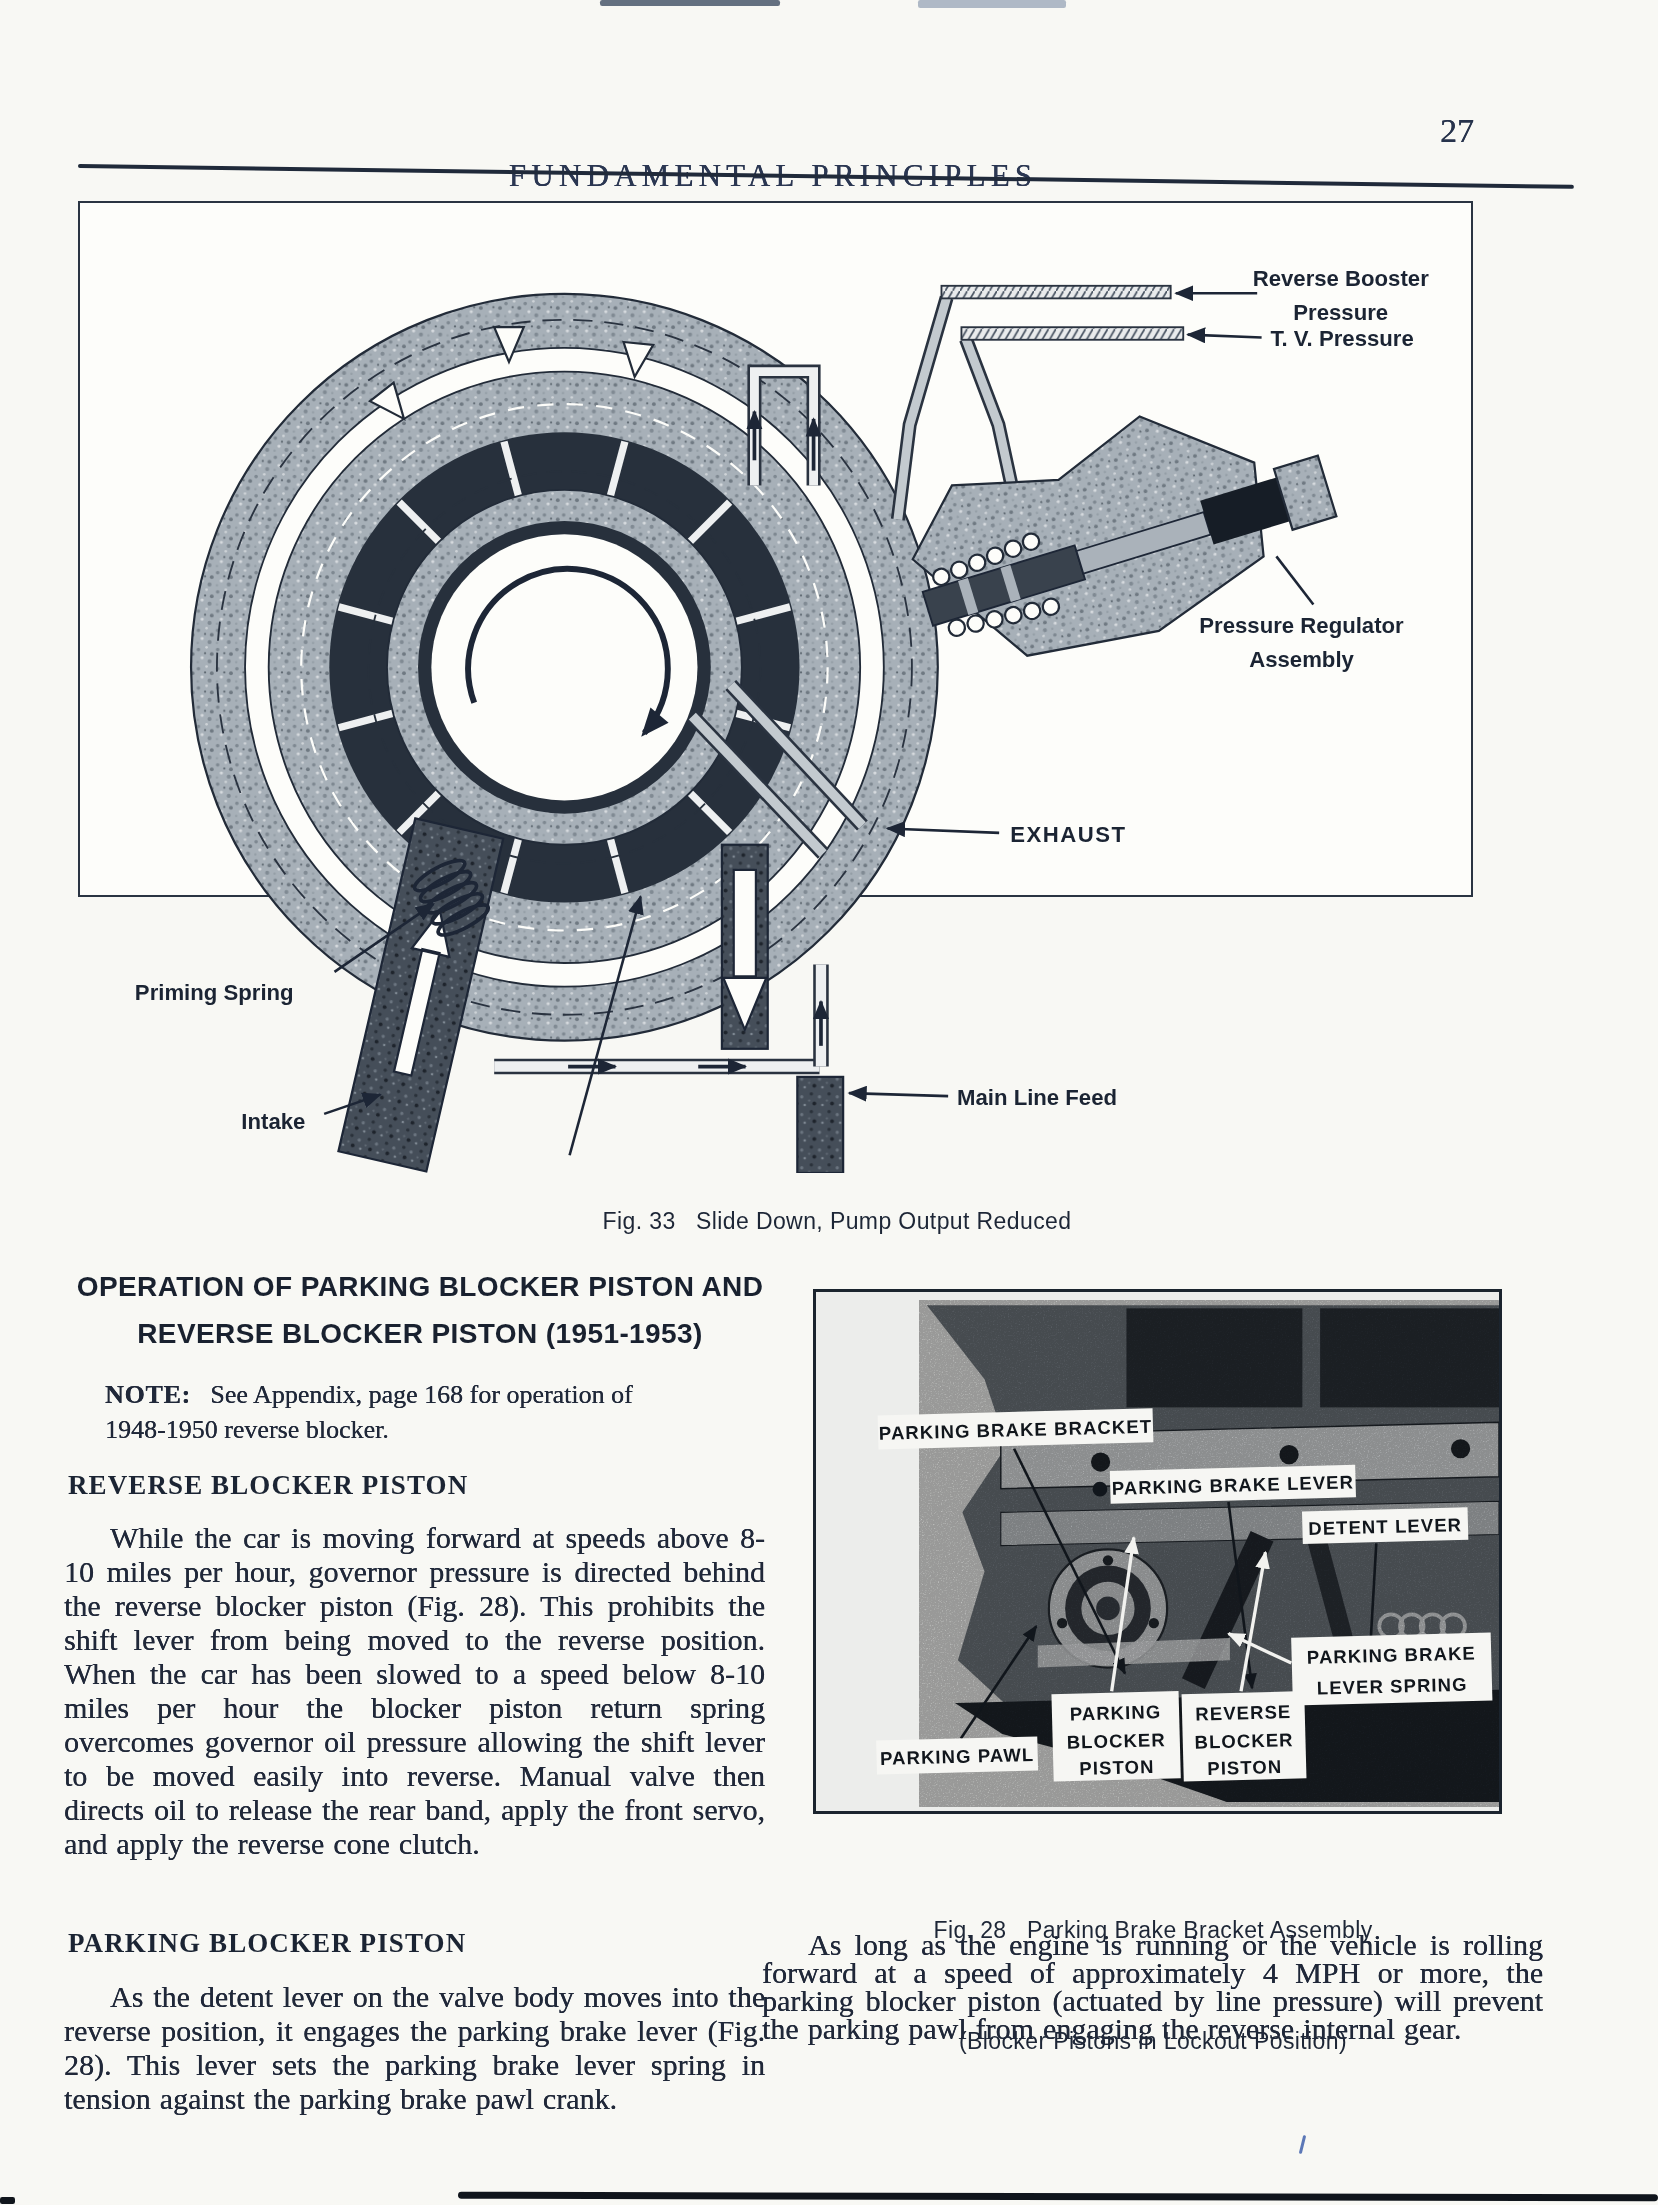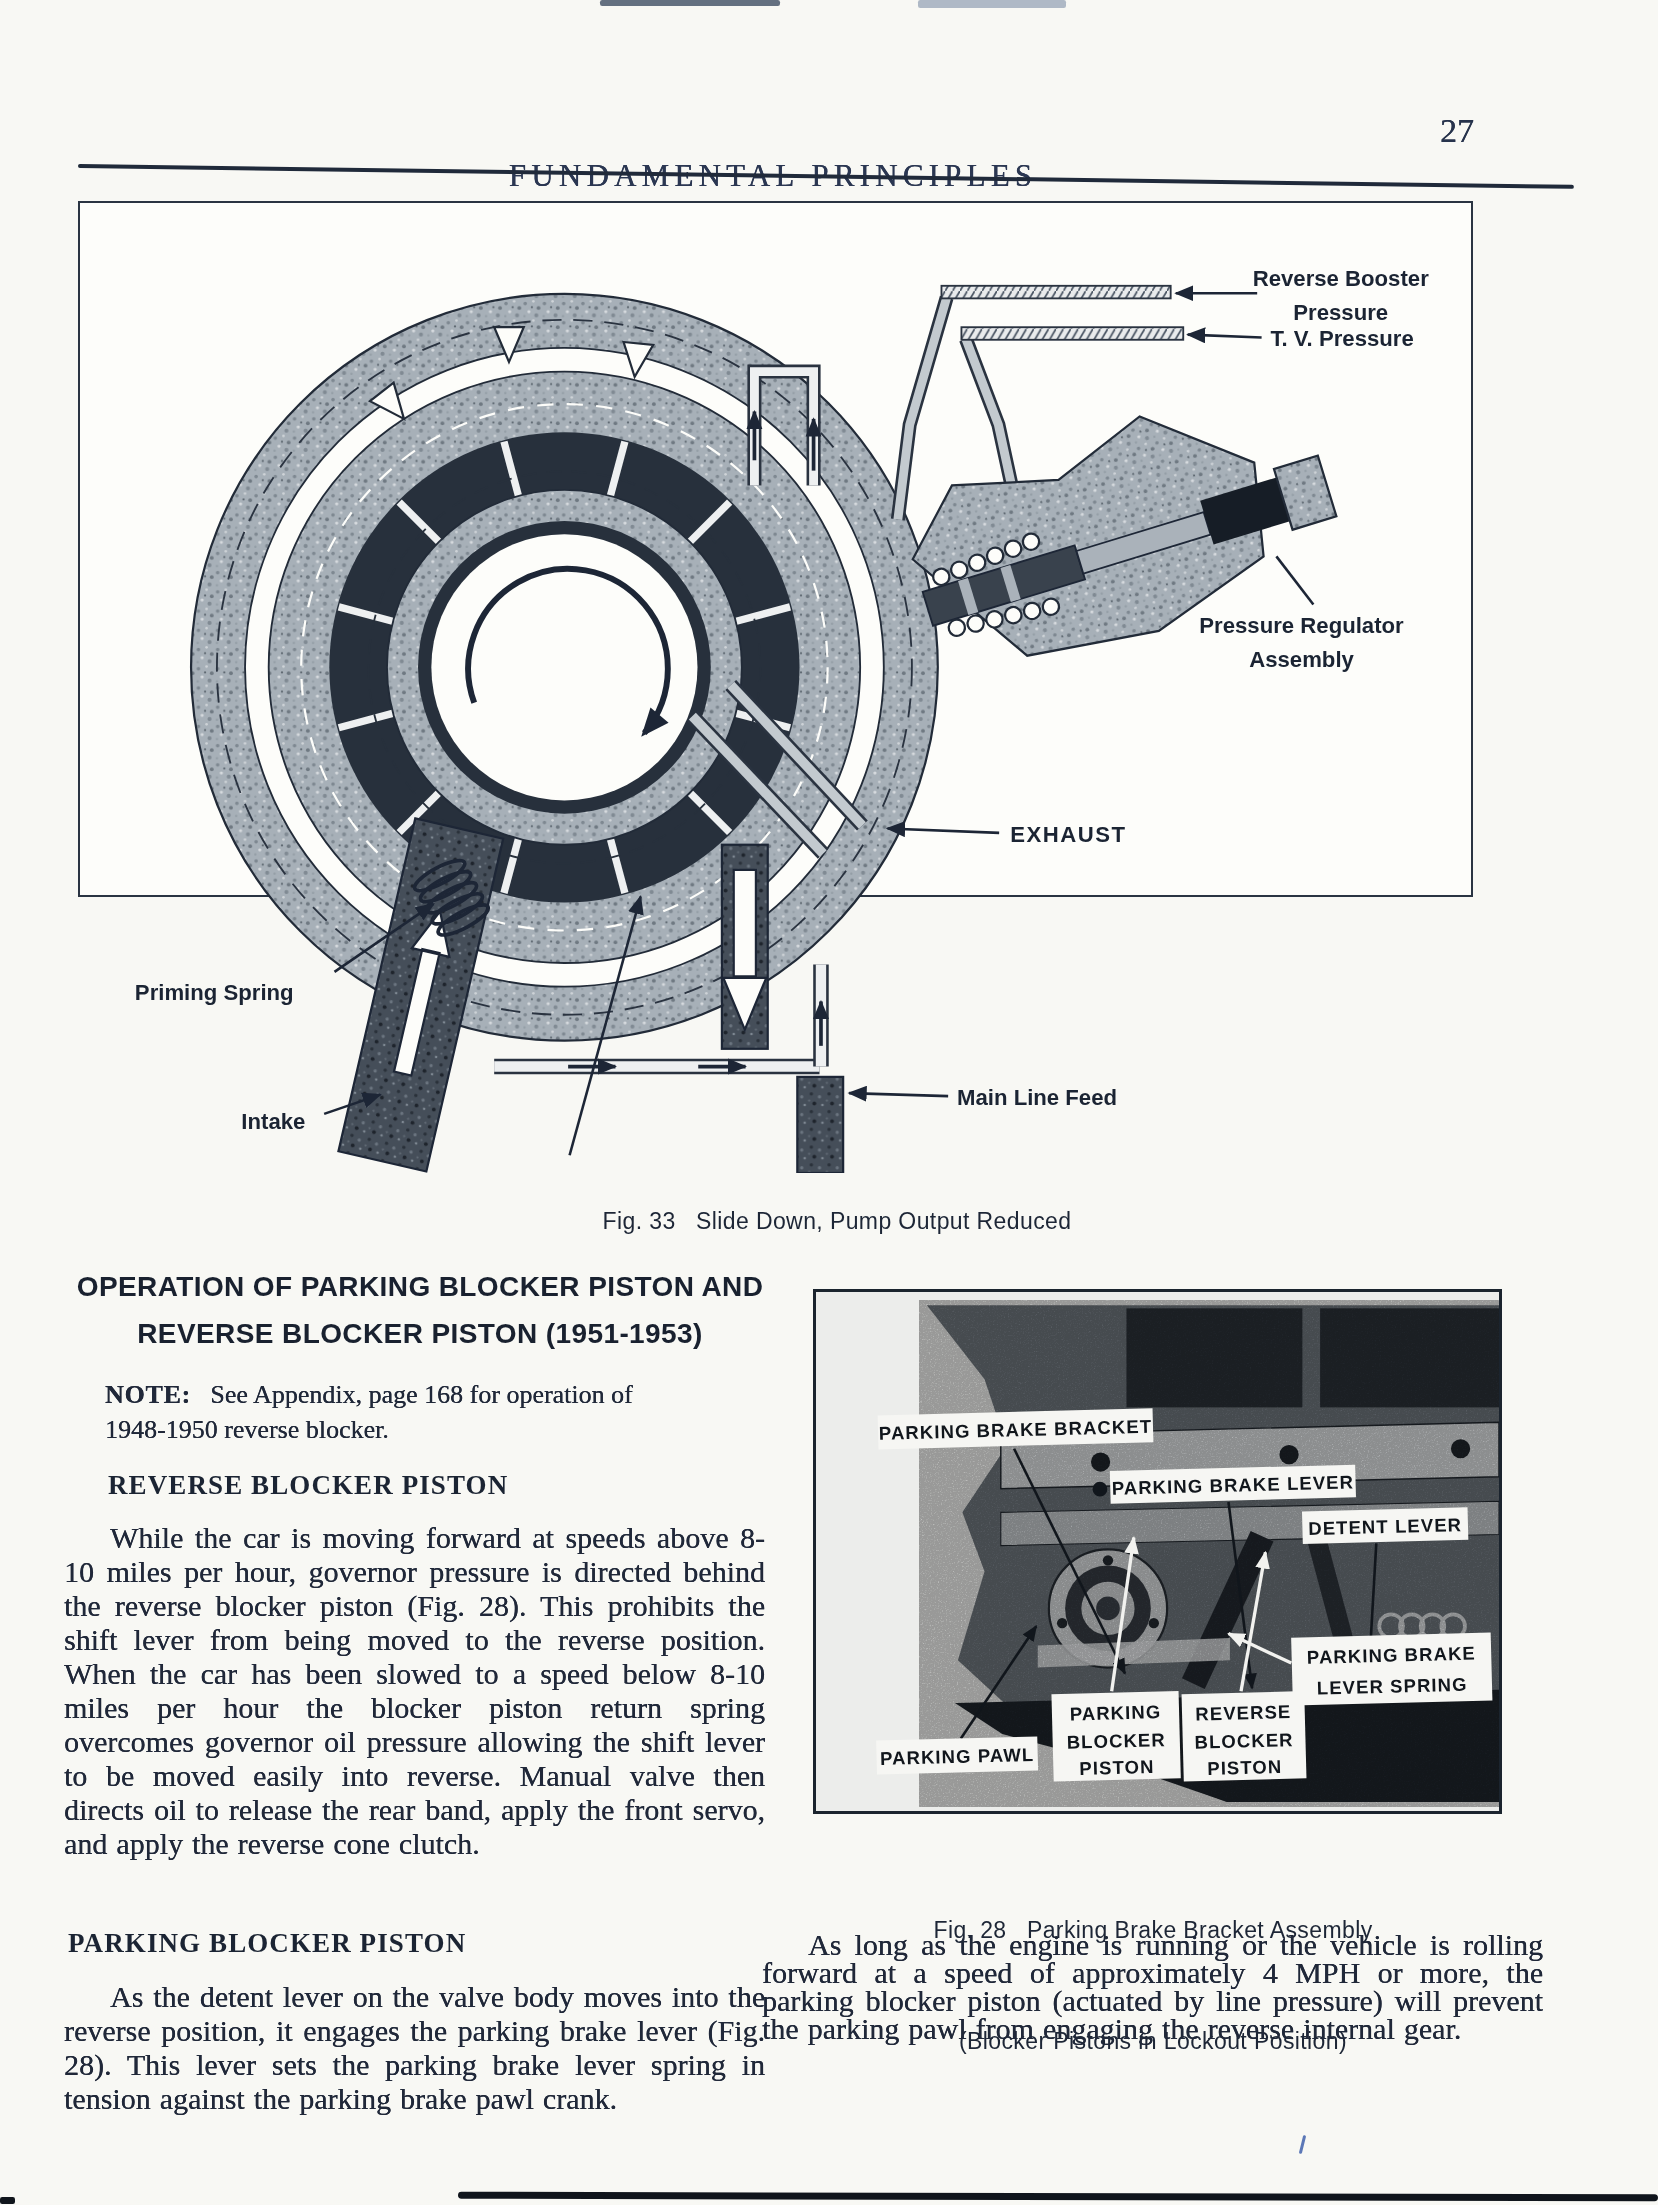--- a/index.html
+++ b/index.html
@@ -53,21 +53,21 @@
   .sub-heading{
     font-family:"Liberation Serif", serif;font-weight:bold;
     font-size:27px;letter-spacing:1.1px;color:#1b2433;
     white-space:nowrap;
   }
   .para{
     font-size:30px;line-height:34px;color:#202839;
     text-align:justify;text-indent:46px;
     text-shadow:0.2px 0 0 #202839;word-spacing:1.5px;
   }
-  .reverse-heading{top:1470px;left:68px;margin-left:40px;}
+  .reverse-heading{top:1470px;left:68px;}
   .reverse-para{top:1521px;left:64px;width:701px;}
   .parking-heading{top:1928px;left:68px;}
   .parking-para{top:1980px;left:64px;width:701px;}
   
   .fig28-box{
     top:1289px;left:813px;width:689px;height:525px;
     border:3px solid #1b242e;background:#eceded;box-sizing:border-box;
   }
   .fig28-caption{top:1838px;left:850px;width:606px;line-height:37px;}
   .closing-para{top:1931px;left:762px;width:781px;line-height:28px;}

